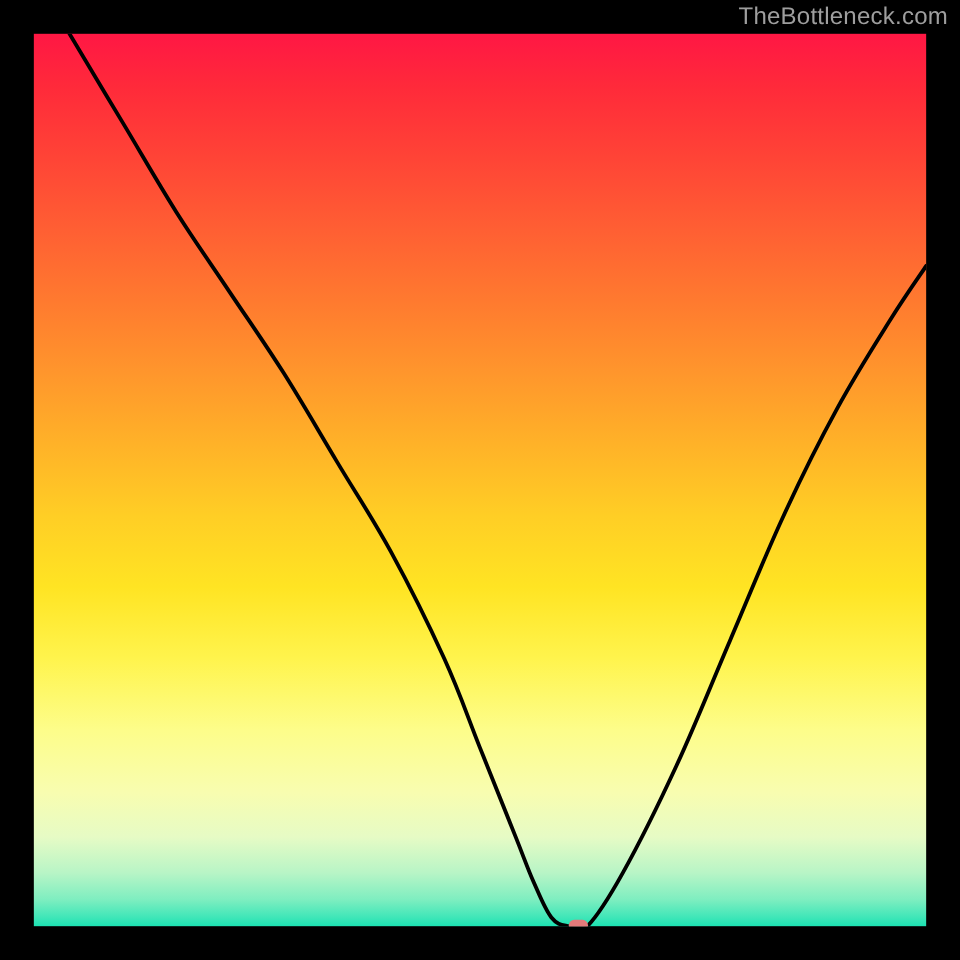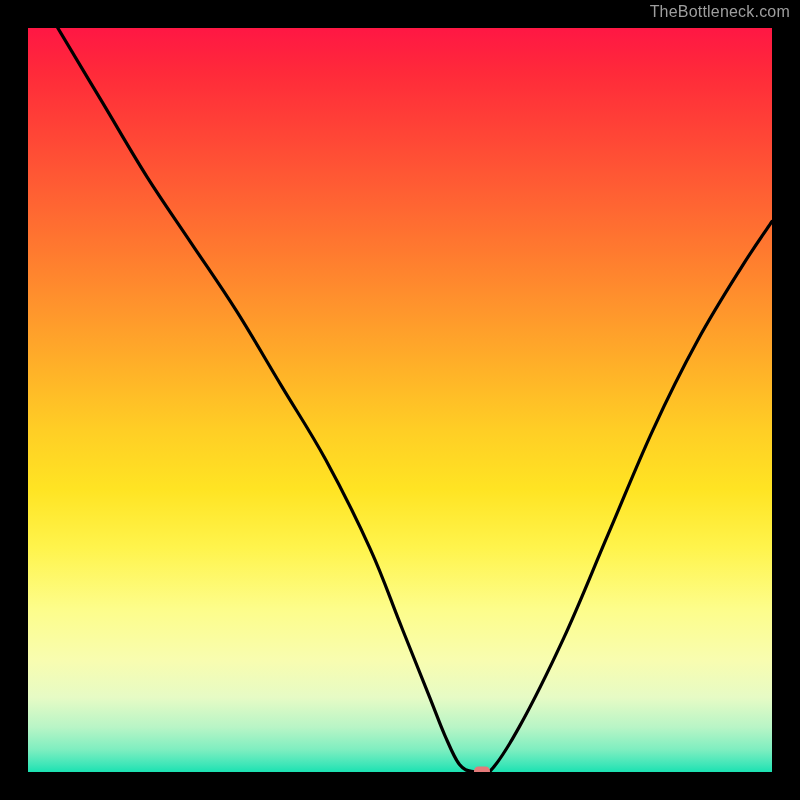--- a/index.html
+++ b/index.html
@@ -61,21 +61,21 @@
     height: 9px;
     background: #e47a7a;
     border-radius: 5px;
     transform: translate(-50%, -50%);
   }
   .watermark {
     position: absolute;
     top: 3px;
     right: 10px;
     color: #9e9e9e;
-    font-size: 16px;
+    font-size: 20px;
     font-weight: 500;
     letter-spacing: 0.2px;
   }
 </style>
 </head>
 <body>
 
 <div class="chart-wrap">
 
   <div class="watermark">TheBottleneck.com</div>

